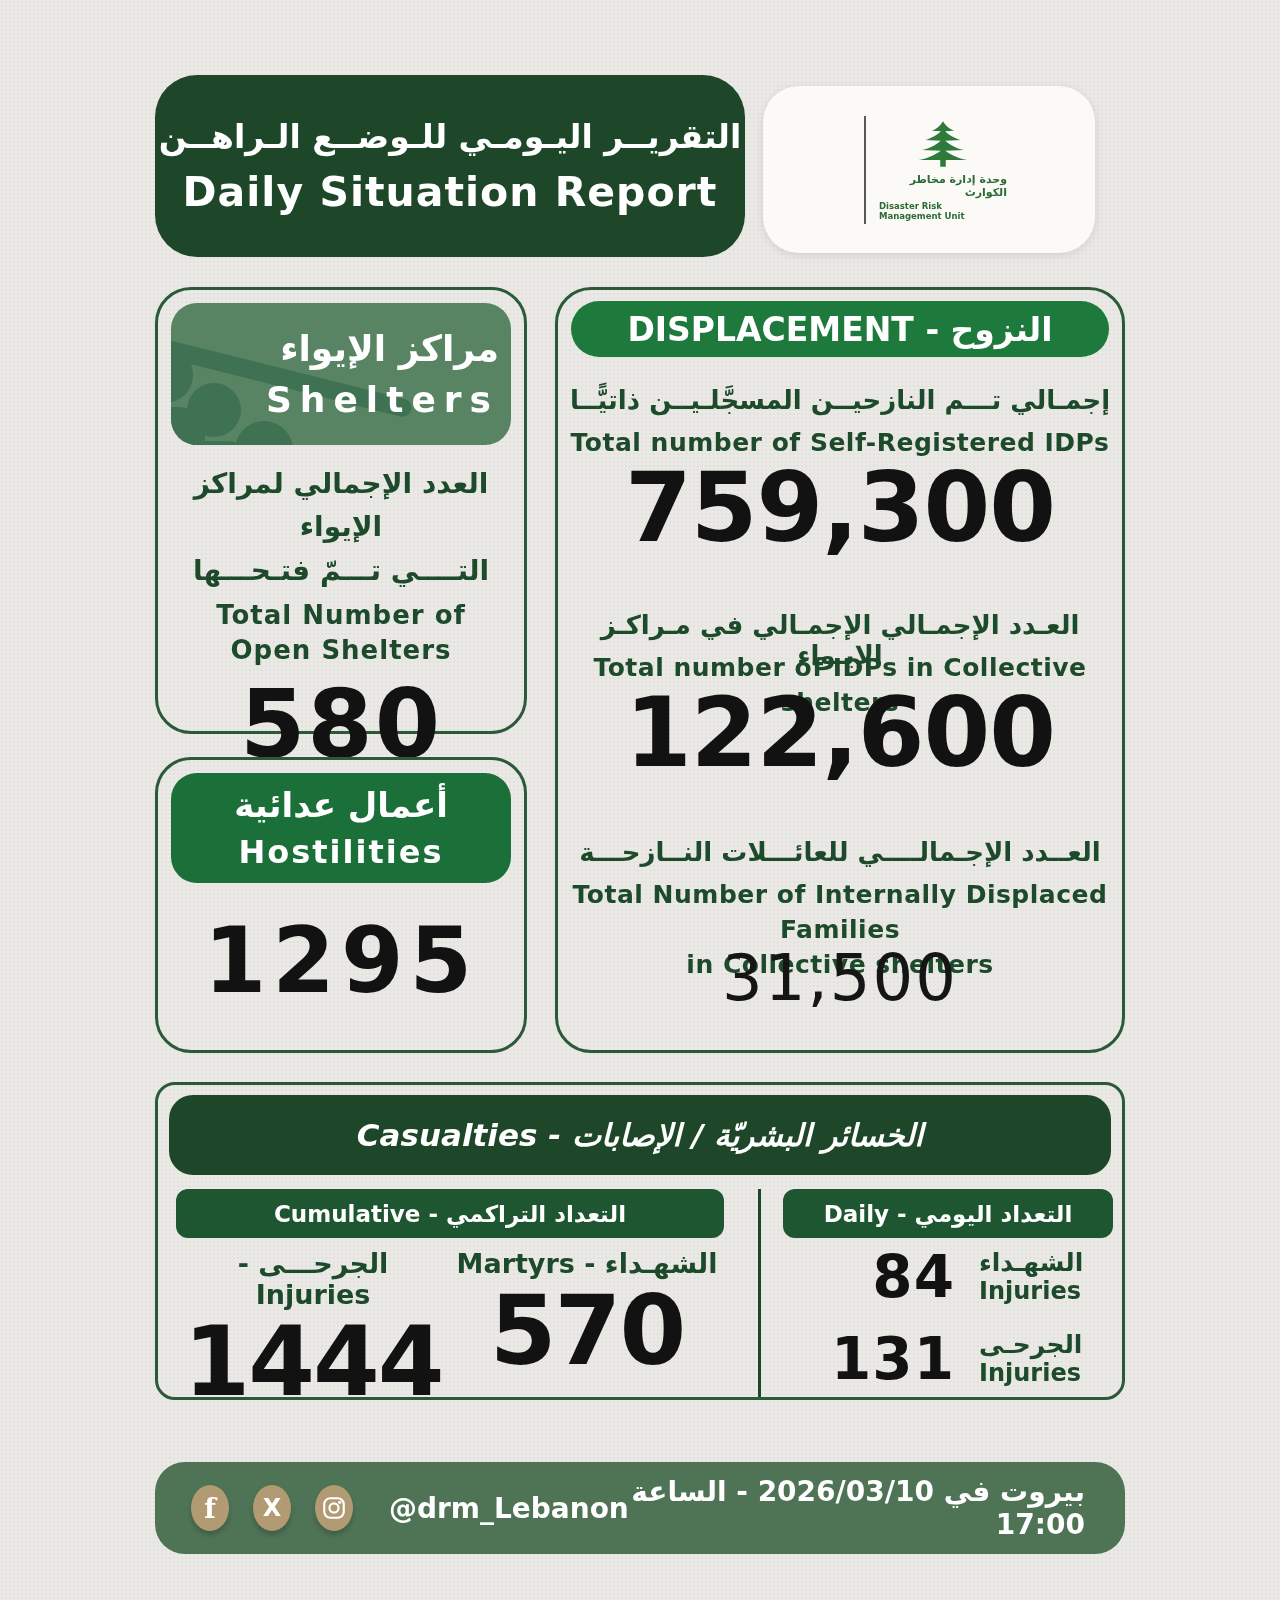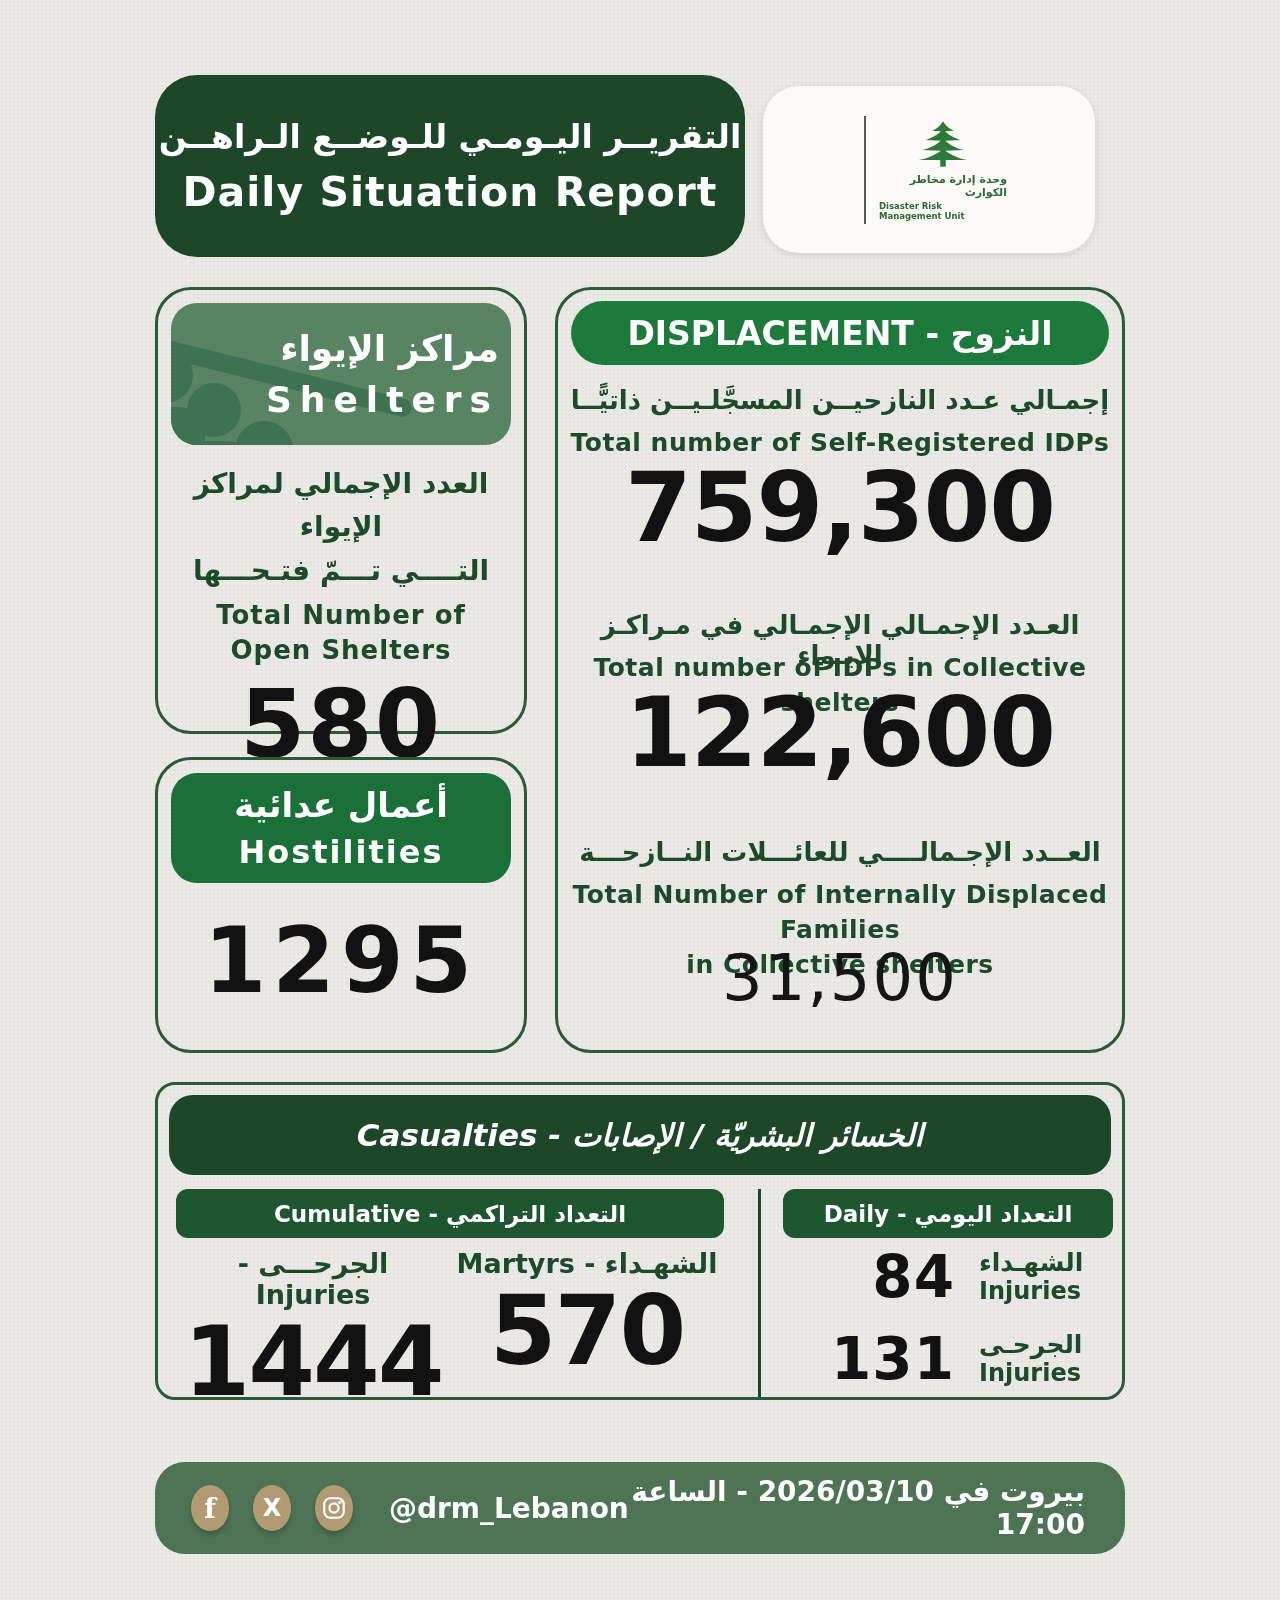--- a/index.html
+++ b/index.html
@@ -64,21 +64,21 @@
   .sh-title-en { font-size:36px; font-weight:bold; letter-spacing:8px; position:relative; }
   .shelters-body { position:absolute; left:0; right:0; top:172px; text-align:center; }
   .sh-desc-ar { font-size:28px; font-weight:bold; line-height:1.55; }
   .sh-desc-en { font-size:26px; font-weight:bold; letter-spacing:1px; line-height:1.35;
                 max-width:330px; margin:6px auto 0 auto; }
   .sh-value { font-size:94px; font-weight:900; color:#121212; margin-top:2px; letter-spacing:2px; }
 
   
   .displacement-card { left:555px; top:287px; width:570px; height:766px; }
   .disp-header {
-    position:absolute; top:11px; left:13px; right:13px; height:64px;
+    position:absolute; top:11px; left:13px; right:13px; height:56px;
     background:#1e7a3c; border-radius:32px;
     display:flex; align-items:center; justify-content:center;
   }
   .disp-header span { font-size:33px; font-weight:bold; }
   .disp-item { position:absolute; left:0; right:0; text-align:center; }
   .d-ar { font-size:26px; font-weight:bold; }
   .d-en { font-size:25px; font-weight:bold; letter-spacing:0.5px; line-height:1.4; }
   .d-val { font-size:96px; font-weight:900; color:#121212; letter-spacing:-1px; line-height:1.05; }
   .d-val-light { font-size:64px; font-weight:400; color:#151515; letter-spacing:2px; line-height:1.05; }
   .pos-ar1 { top:95px; }  .pos-en1 { top:135px; } .pos-v1 { top:168px; }
@@ -190,21 +190,21 @@
       <div class="sh-desc-en dkg">Total Number of Open Shelters</div>
       <div class="sh-value">580</div>
     </div>
   </div>
 
   <div class="card displacement-card">
     <div class="disp-header">
       <span class="white" dir="rtl">النزوح - DISPLACEMENT</span>
     </div>
 
-    <div class="disp-item d-ar dkg pos-ar1" dir="rtl">إجمـالي عـدد النازحيــن المسجَّلـيــن ذاتيًّــا</div>
+    <div class="disp-item d-ar dkg pos-ar1" dir="rtl">إجمـالي تـــم النازحيــن المسجَّلـيــن ذاتيًّــا</div>
     <div class="disp-item d-en dkg pos-en1">Total number of Self-Registered IDPs</div>
     <div class="disp-item d-val pos-v1">759,300</div>
 
     <div class="disp-item d-ar dkg pos-ar2" dir="rtl">العـدد الإجمـالي الإجمـالي في مـراكـز الإيـواء</div>
     <div class="disp-item d-en dkg pos-en2">Total number of IDPs in Collective shelters</div>
     <div class="disp-item d-val pos-v2">122,600</div>
 
     <div class="disp-item d-ar dkg pos-ar3" dir="rtl">العــدد الإجـمالــــي للعائـــلات النــازحـــة</div>
     <div class="disp-item d-en dkg pos-en3">
       <div>Total Number of Internally Displaced Families</div>

